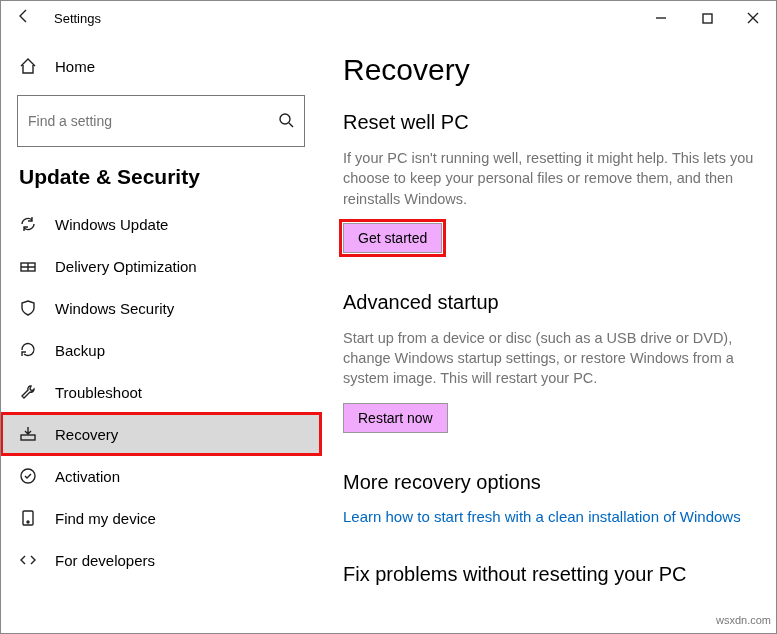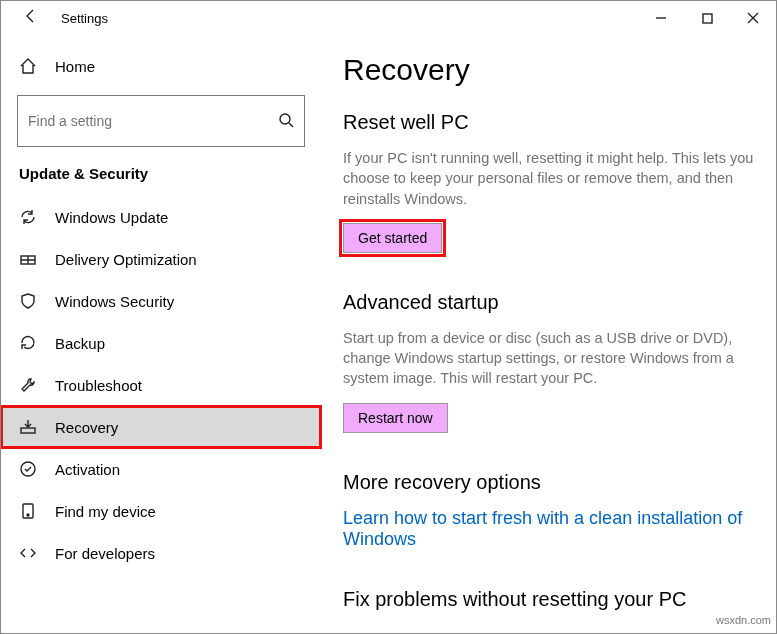--- a/index.html
+++ b/index.html
@@ -16,21 +16,21 @@
   .window {
     display: flex;
     flex-direction: column;
     height: 100%;
     border: 1px solid #888;
   }
   .titlebar {
     display: flex;
     align-items: center;
     height: 34px;
-    padding-left: 16px;
+    padding-left: 9px;
   }
   .titlebar .back { width: 28px; text-align: center; font-size: 17px; cursor: default;}
   .titlebar .title { margin-left: 16px; font-size: 13px; }
   .win-controls { margin-left: auto; display: flex; }
   .win-controls .ctrl { width: 46px; height: 34px; display:flex; align-items:center; justify-content:center; font-size:12px;}
   .body { display: flex; flex: 1; overflow:hidden;}
   .sidebar {
     width: 320px;
     padding: 12px 0 0 0;
     display: flex;
@@ -49,21 +49,21 @@
     display: flex; align-items: center;
     padding: 0 10px;
     color: #666;
     font-size: 14px;
   }
   .search input {
     border: none; outline: none; flex:1; font-size:14px; color:#333; background:transparent;
   }
   .cat {
     font-weight: 600;
-    font-size: 15px;
+    font-size: 21px;
     padding: 0 18px 14px 18px;
   }
   .nav-item {
     display: flex; align-items: center;
     padding: 12px 18px;
     font-size: 15px;
     position: relative;
   }
   .nav-item .icn { margin-right: 18px; width:18px; display:flex; justify-content:center;}
   .nav-item.selected { background: #d9d9d9; }
@@ -78,21 +78,21 @@
   .para { font-size: 14.5px; line-height: 1.4; margin-bottom: 14px; color:#737373;}
   .btn {
     display: inline-block;
     background: #f0abfc;
     border: 1px solid #999;
     padding: 6px 14px;
     font-size: 14px;
   }
   .btn.hl { outline: 3px solid #e11; outline-offset: 1px; }
   .section { margin-bottom: 38px; }
-  .link { color: #0067c0; font-size: 18px; }
+  .link { color: #0067c0; font-size: 15px; }
   .watermark {
     position:absolute; right:6px; bottom:8px; font-size:11px; color:#777;
   }
   svg { stroke:#222; fill:none; stroke-width:1.4; }
 </style>
 </head>
 <body>
 
 <div class="window">
   <div class="titlebar">

